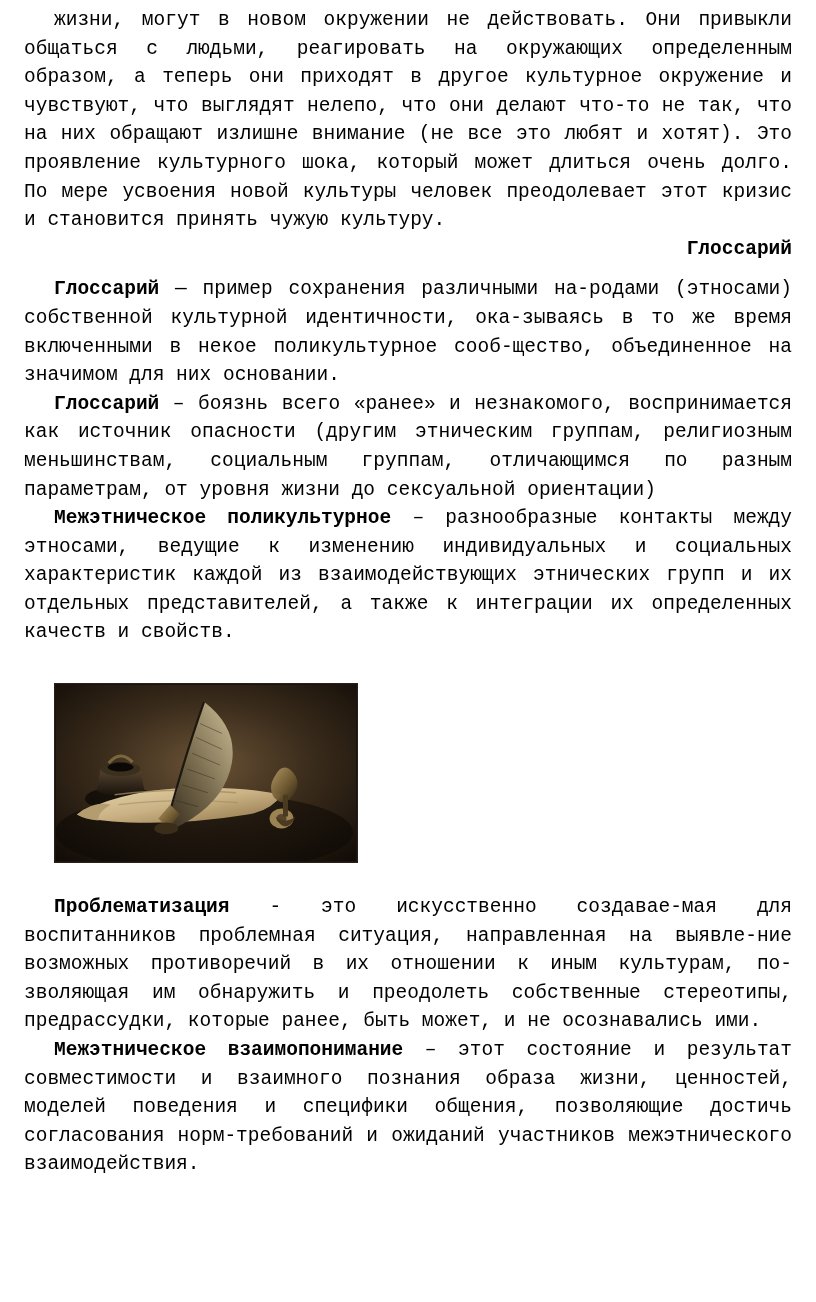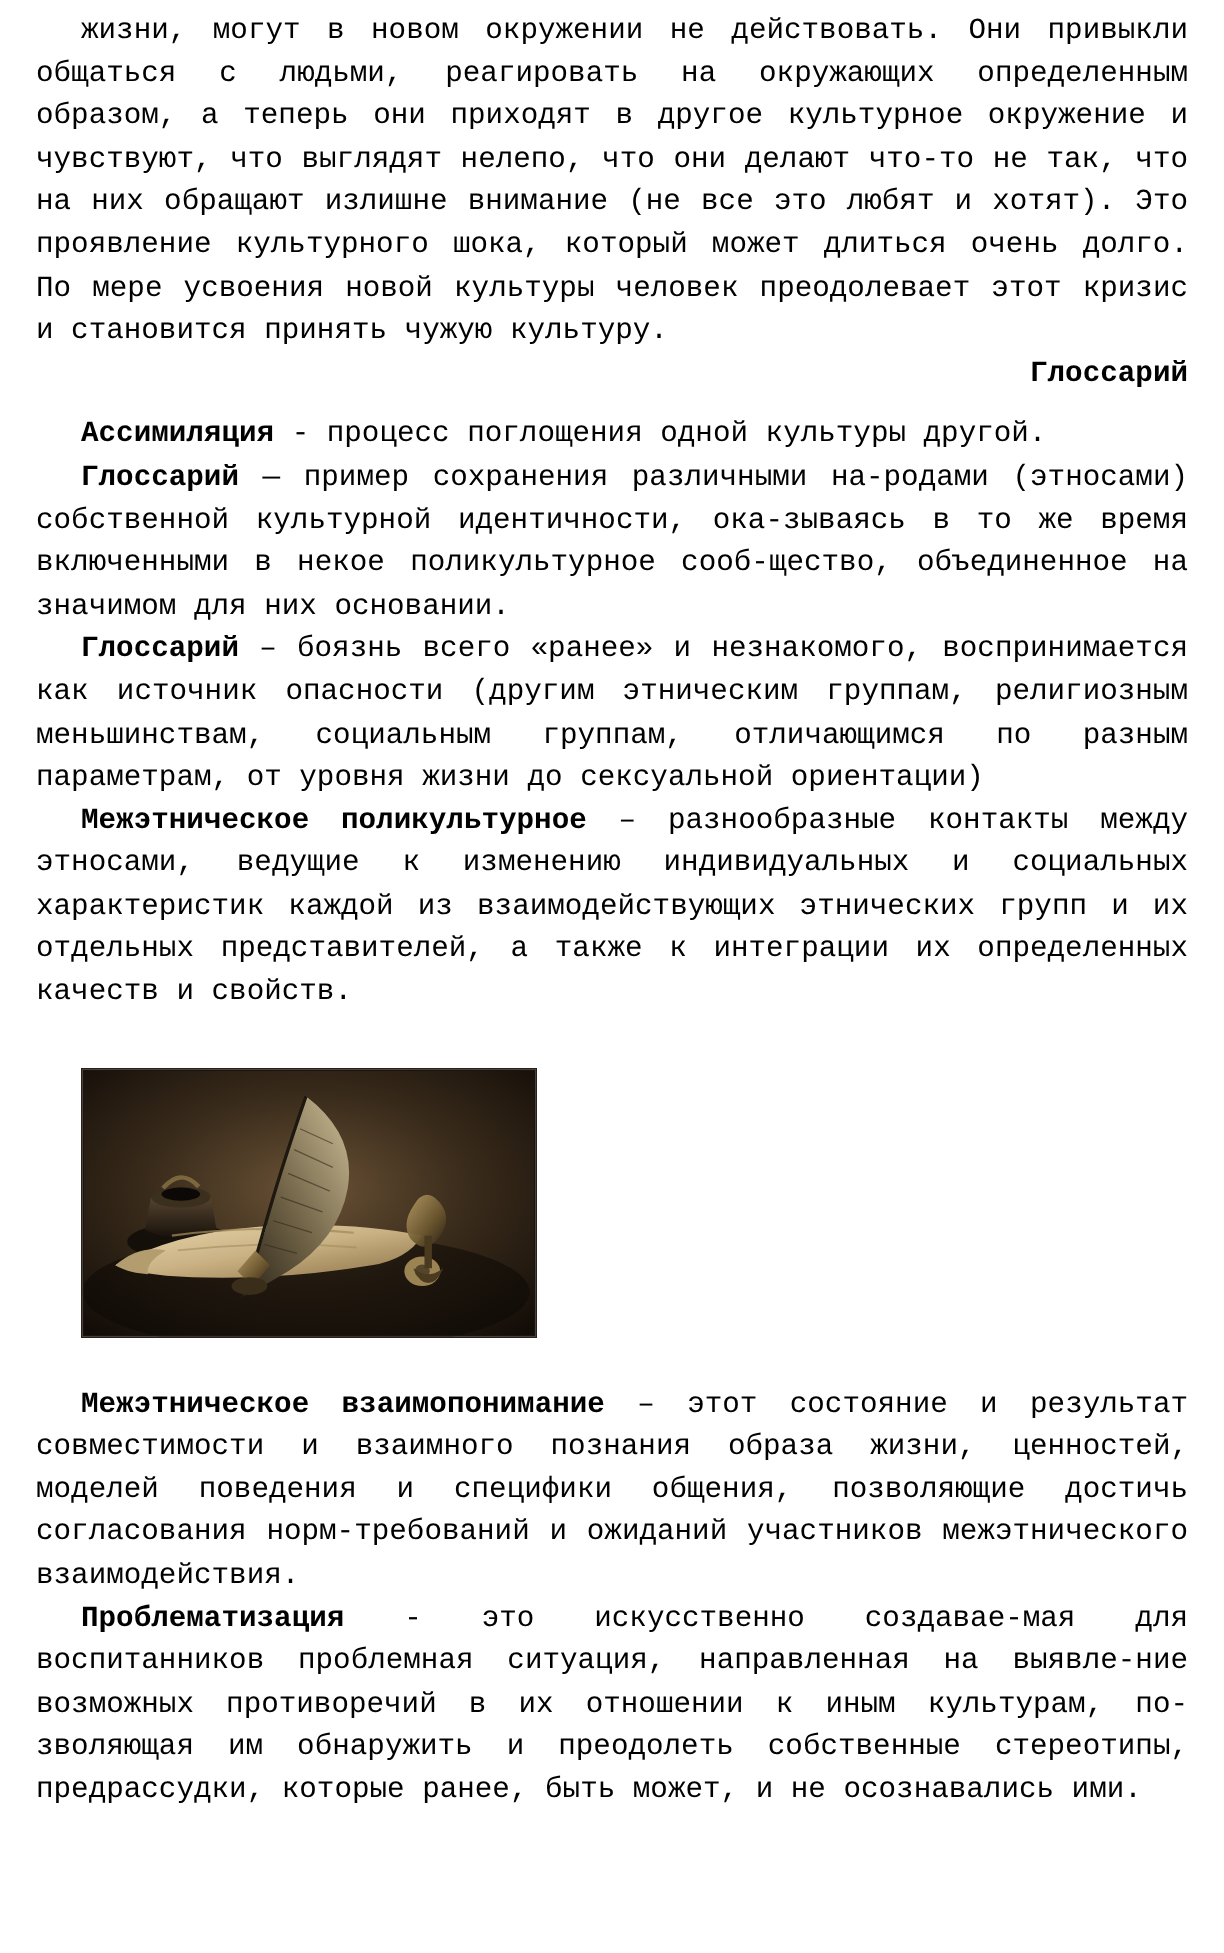--- a/index.html
+++ b/index.html
@@ -59,21 +59,20 @@
 </style>
 </head>
 <body>
 
 <div class="page">
 
   <p class="indent">жизни, могут в новом окружении не действовать. Они привыкли общаться с людьми, реагировать на окружающих определенным образом, а теперь они приходят в другое культурное окружение и чувствуют, что выглядят нелепо, что они делают что-то не так, что на них обращают излишне внимание (не все это любят и хотят). Это проявление культурного шока, который может длиться очень долго. По мере усвоения новой культуры человек преодолевает этот кризис и становится принять чужую культуру.</p>
 
   <div class="heading">Глоссарий</div>
 
-  <p class="indent"><span class="term">Ассимиляция</span><span> - процесс поглощения одной культуры другой.</span></p>
 
   <p class="indent"><span class="term">Глоссарий</span><span> — пример сохранения различными на-родами (этносами) собственной культурной идентичности, ока-зываясь в то же время включенными в некое поликультурное сооб-щество, объединенное на значимом для них основании.</span></p>
 
 
   <p class="indent"><span class="term">Глоссарий</span><span> – боязнь всего «ранее» и незнакомого, воспринимается как источник опасности (другим этническим группам, религиозным меньшинствам, социальным группам, отличающимся по разным параметрам, от уровня жизни до сексуальной ориентации)</span></p>
 
   <p class="indent"><span class="term">Межэтническое поликультурное</span><span> – разнообразные контакты между этносами, ведущие к изменению индивидуальных и социальных характеристик каждой из взаимодействующих этнических групп и их отдельных представителей, а также к интеграции их определенных качеств и свойств.</span></p>
 
   <div class="figure">
     <svg class="figure-img" viewBox="0 0 304 180" preserveAspectRatio="none">
@@ -142,17 +141,17 @@
         <ellipse cx="112" cy="146" rx="12" ry="6" fill="#3a2d1a"></ellipse>
         <path d="M222 92 q8 -14 18 -2 q8 10 0 22 q-10 14 -20 2 q-6 -10 2 -22 z" fill="url(#metal)" opacity="0.95"></path>
         <path d="M232 112 l0 22" stroke="#4a3a20" stroke-width="5"></path>
         <path d="M222 134 q10 8 20 0 q-4 10 -10 10 q-6 0 -10 -10 z" fill="#4a3a20"></path>
       </g>
 
       <rect x="0" y="0" width="304" height="180" fill="none" stroke="#1b1410" stroke-width="2"></rect>
     </svg>
   </div>
 
+  <p class="indent"><span class="term">Проблематизация</span><span> - это искусственно создавае-мая для воспитанников проблемная ситуация, направленная на выявле-ние возможных противоречий в их отношении к иным культурам, по-зволяющая им обнаружить и преодолеть собственные стереотипы, предрассудки, которые ранее, быть может, и не осознавались ими.</span></p>
+
   <p class="indent"><span class="term">Межэтническое взаимопонимание</span><span> – этот состояние и результат совместимости и взаимного познания образа жизни, ценностей, моделей поведения и специфики общения, позволяющие достичь согласования норм-требований и ожиданий участников межэтнического взаимодействия.</span></p>
-
-  <p class="indent"><span class="term">Проблематизация</span><span> - это искусственно создавае-мая для воспитанников проблемная ситуация, направленная на выявле-ние возможных противоречий в их отношении к иным культурам, по-зволяющая им обнаружить и преодолеть собственные стереотипы, предрассудки, которые ранее, быть может, и не осознавались ими.</span></p>
 
 </div>
 
 </body></html>

